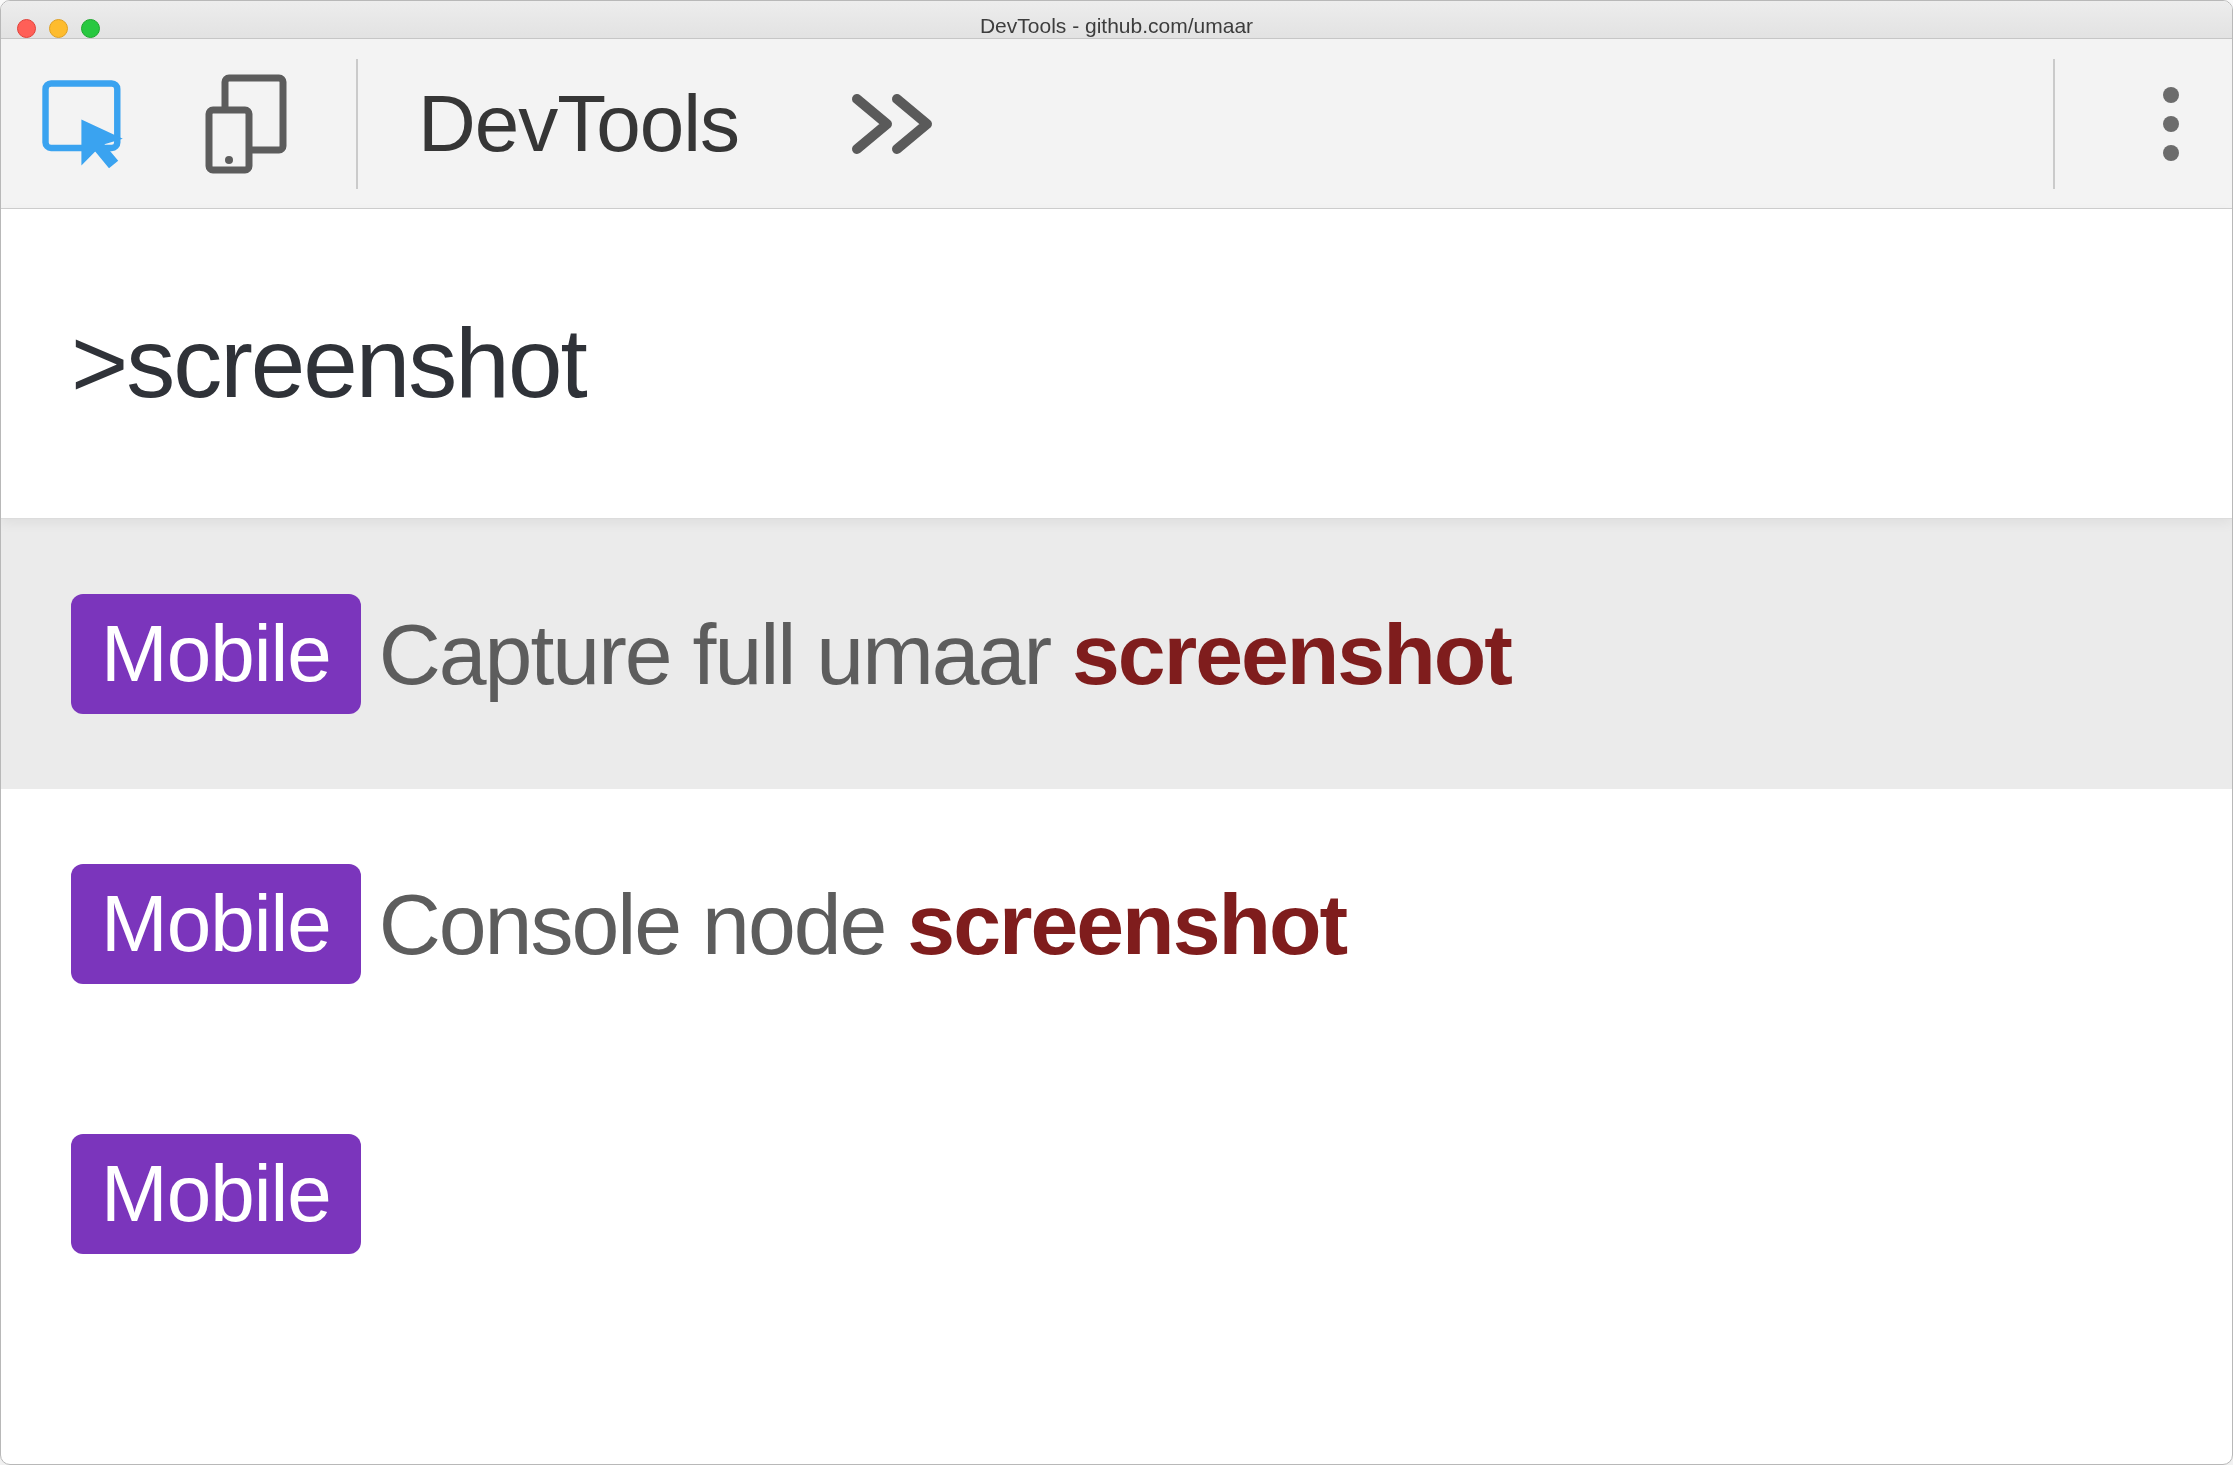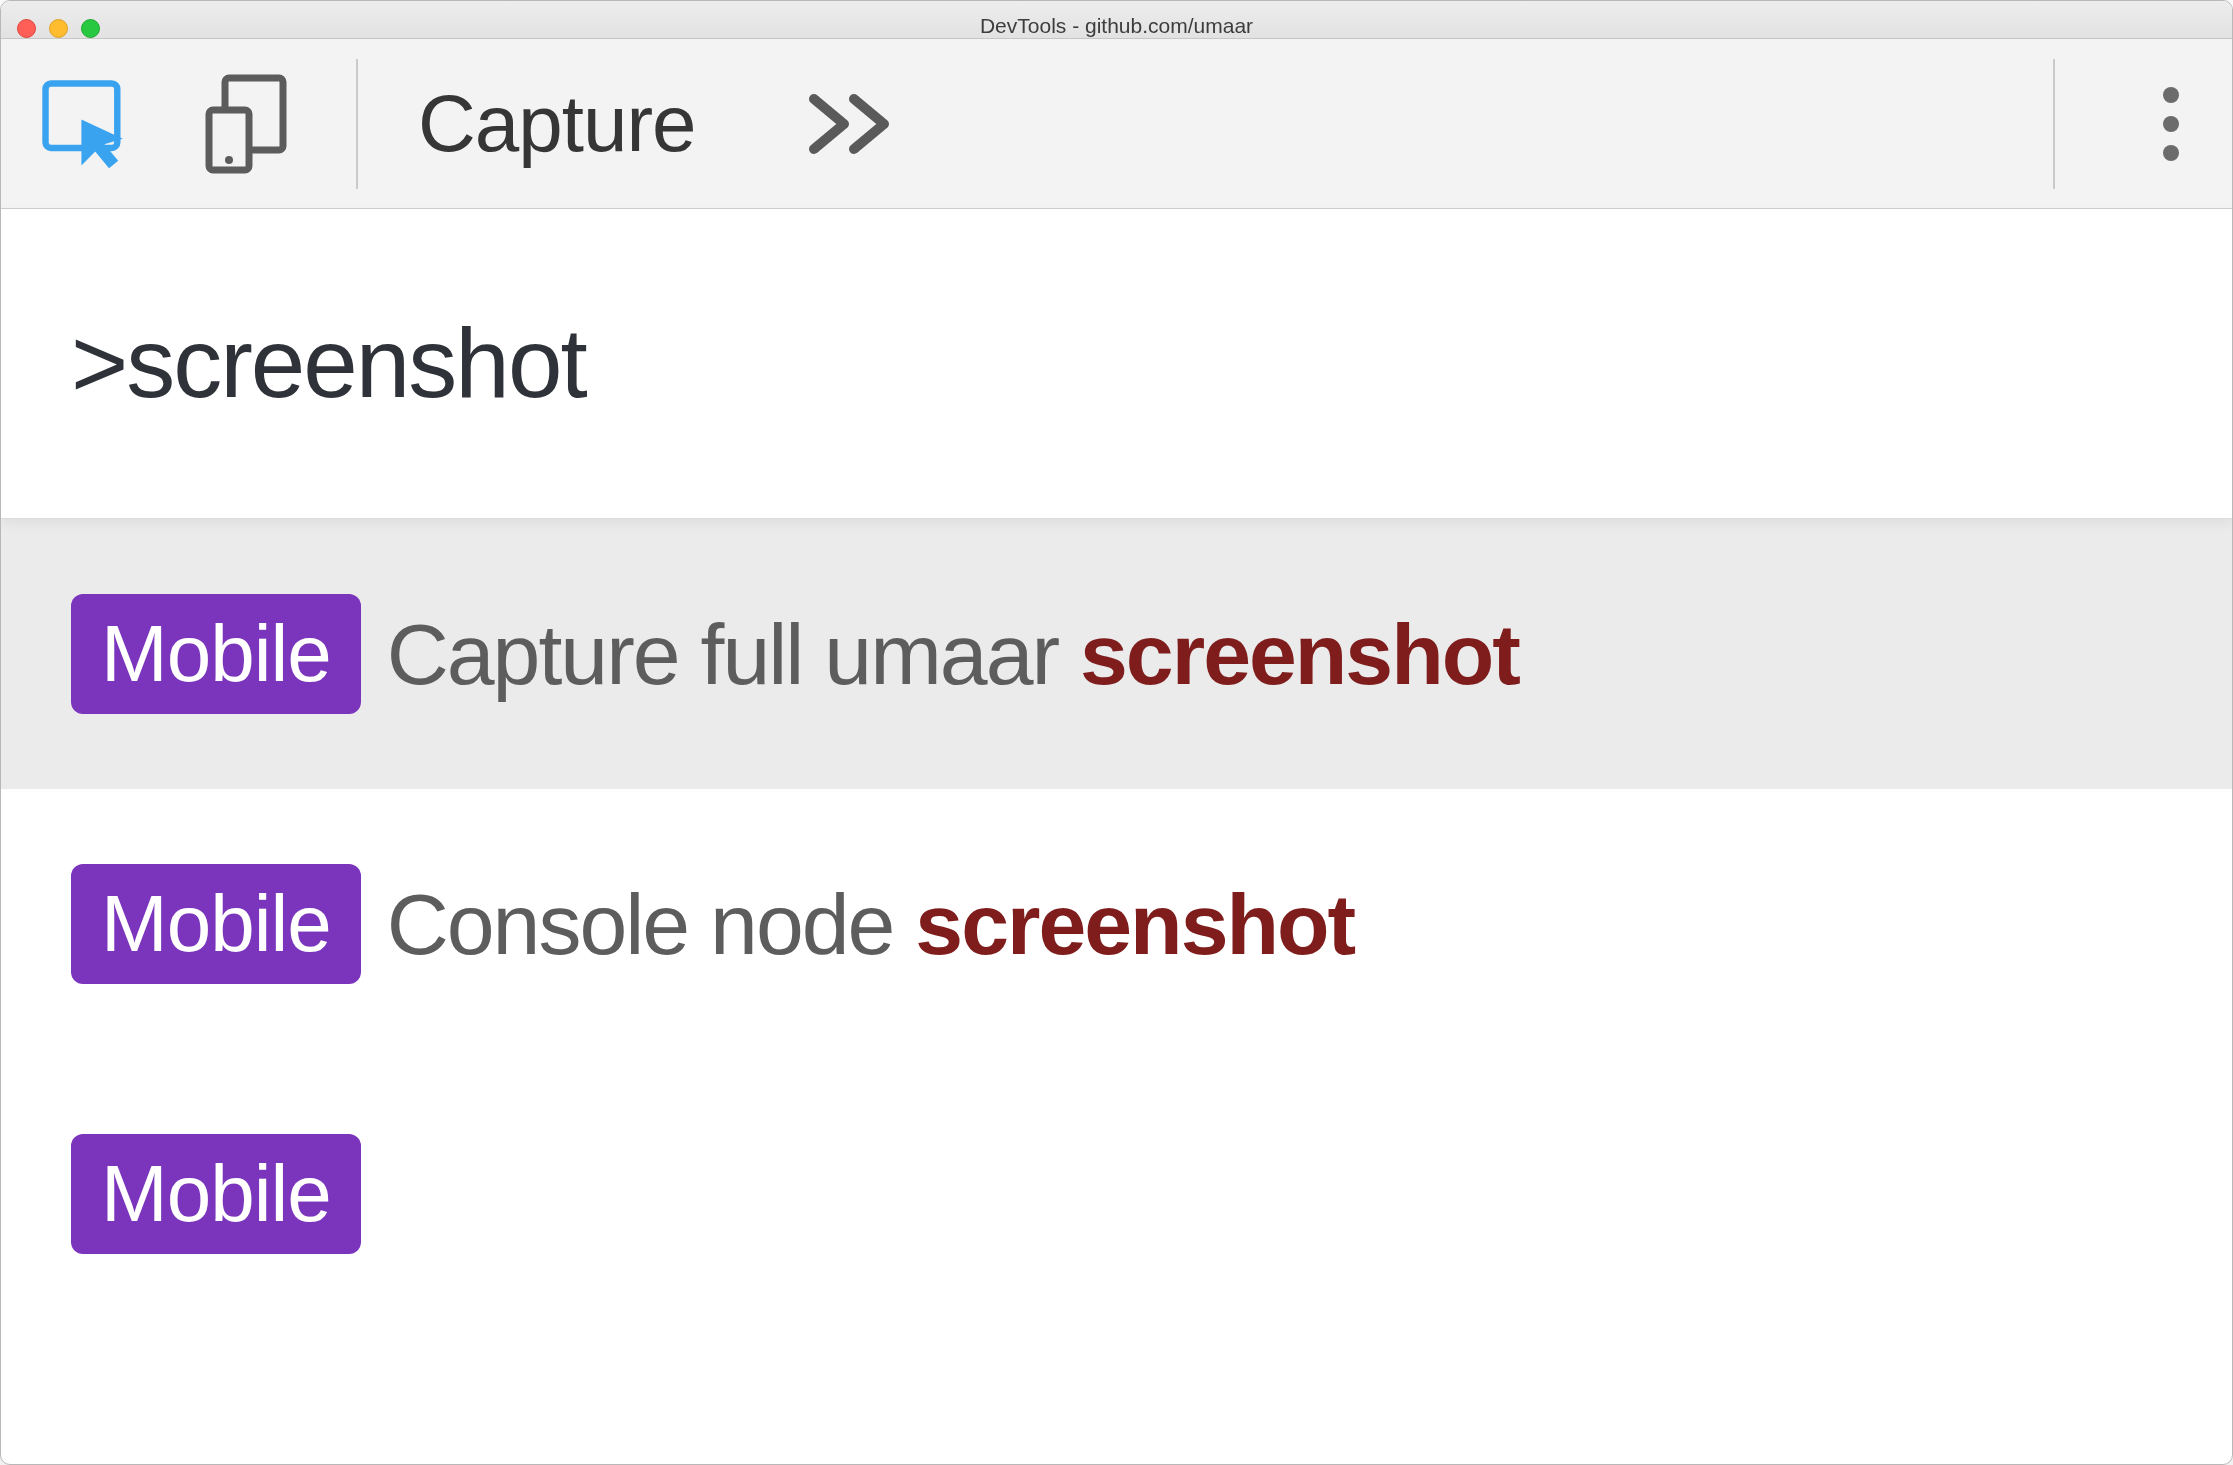--- a/index.html
+++ b/index.html
@@ -144,21 +144,21 @@
       font-weight: 400;
       letter-spacing: -2px;
     }
     .results {
       background: #ffffff;
     }
     .result-row {
       display: flex;
       align-items: center;
       padding: 40px 70px;
-      gap: 26px;
+      gap: 18px;
       min-height: 270px;
     }
     .result-row.selected {
       background: #ebebeb;
     }
     .badge {
       background: #7b35bc;
       color: #ffffff;
       font-size: 80px;
       font-weight: 500;
@@ -202,21 +202,21 @@
       </div>
       <div class="icon-device">
         <svg viewBox="0 0 82 100">
           <rect x="20" y="4" width="58" height="72" rx="4" fill="none" stroke="#5c5c5c" stroke-width="7"></rect>
           <rect x="4" y="36" width="40" height="60" rx="4" fill="#f3f3f3" stroke="#5c5c5c" stroke-width="7"></rect>
           <circle cx="24" cy="86" r="4" fill="#5c5c5c"></circle>
         </svg>
       </div>
     </div>
     <div class="divider"></div>
-    <div class="tab-label">Capture</div>
+    <div class="tab-label">DevTools</div>
     <div class="chevrons">
       <svg viewBox="0 0 90 70">
         <path d="M 8 10 L 38 35 L 8 60" fill="none" stroke="#5a5a5a" stroke-width="10" stroke-linecap="round" stroke-linejoin="round"></path>
         <path d="M 48 10 L 78 35 L 48 60" fill="none" stroke="#5a5a5a" stroke-width="10" stroke-linecap="round" stroke-linejoin="round"></path>
       </svg>
     </div>
     <div class="toolbar-right">
       <div class="divider"></div>
       <div class="more-dots">
         <span></span>

